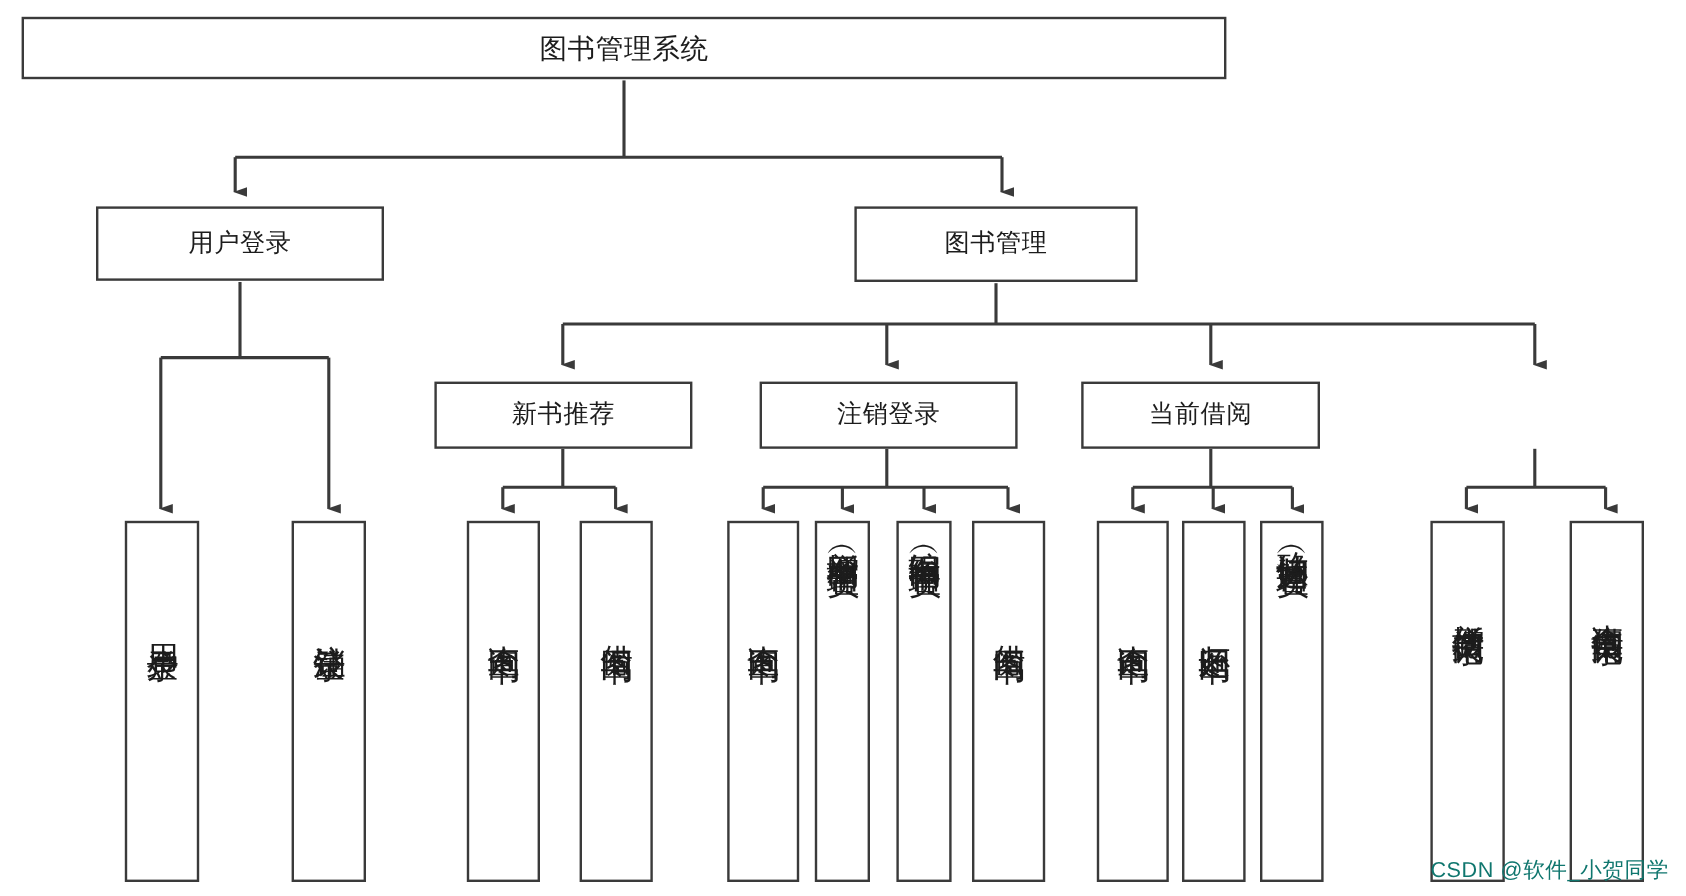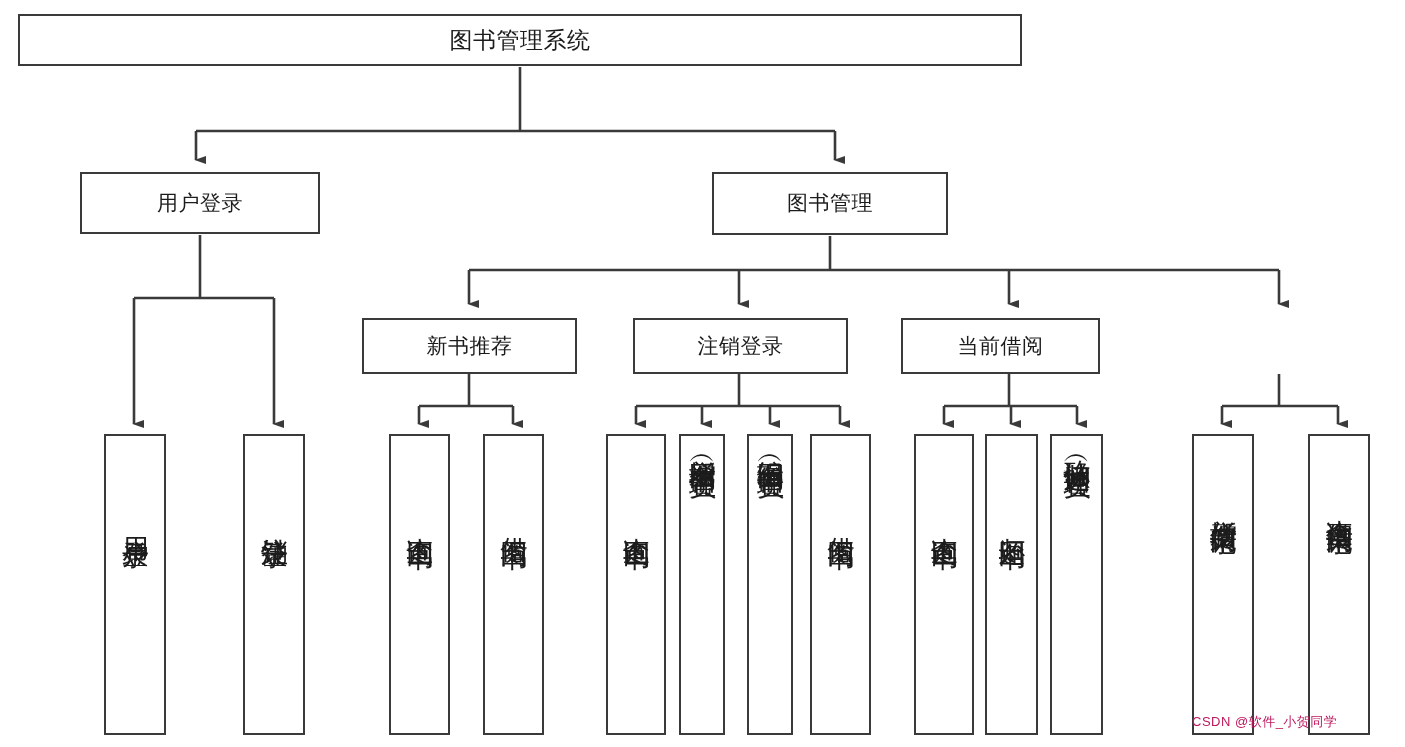--- a/index.html
+++ b/index.html
@@ -65,22 +65,22 @@
     max-height: 100%;
   }
   .node.v.mid .lbl {
     margin-top: 78px;
   }
   .node.v.mid2 .lbl {
     margin-top: 60px;
   }
   .watermark {
     position: absolute;
-    font-size: 13px;
-    color: #be185d;
+    font-size: 18px;
+    color: #0f766e;
     white-space: nowrap;
     letter-spacing: 0.5px;
   }
 </style>
 </head>
 <body>
 
 <div id="canvas">
 
   <svg class="wires" viewBox="0 0 1405 747" xmlns="http://www.w3.org/2000/svg">

